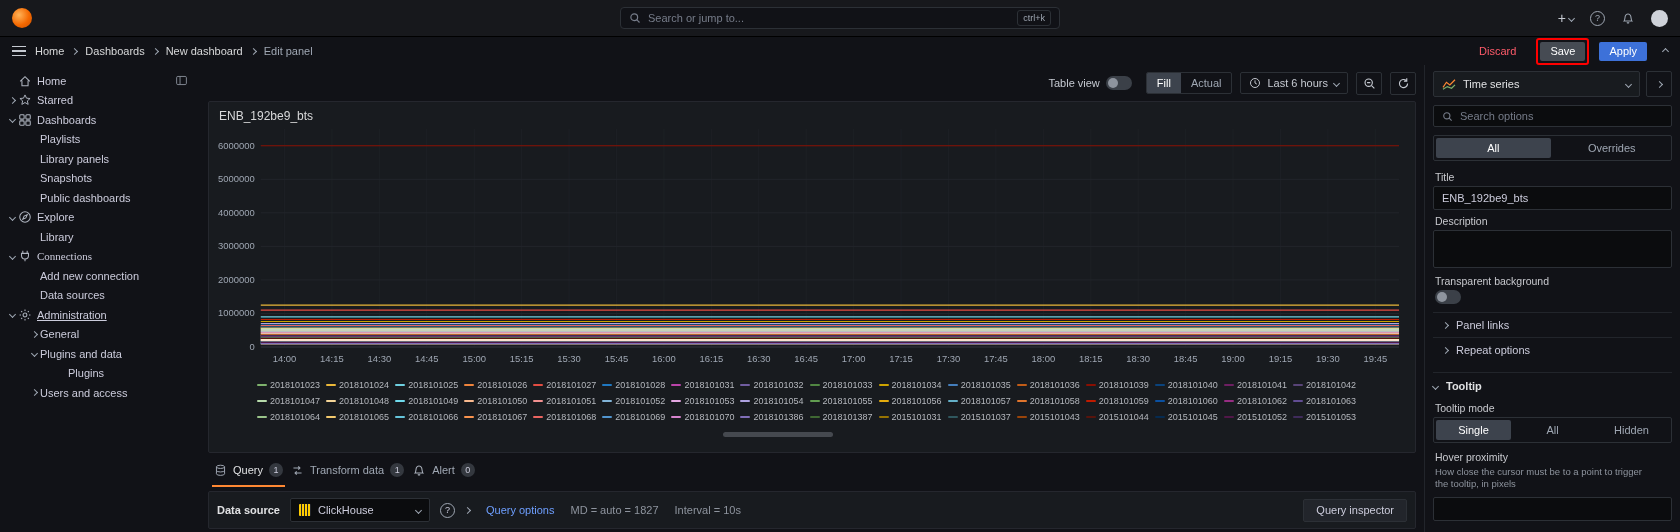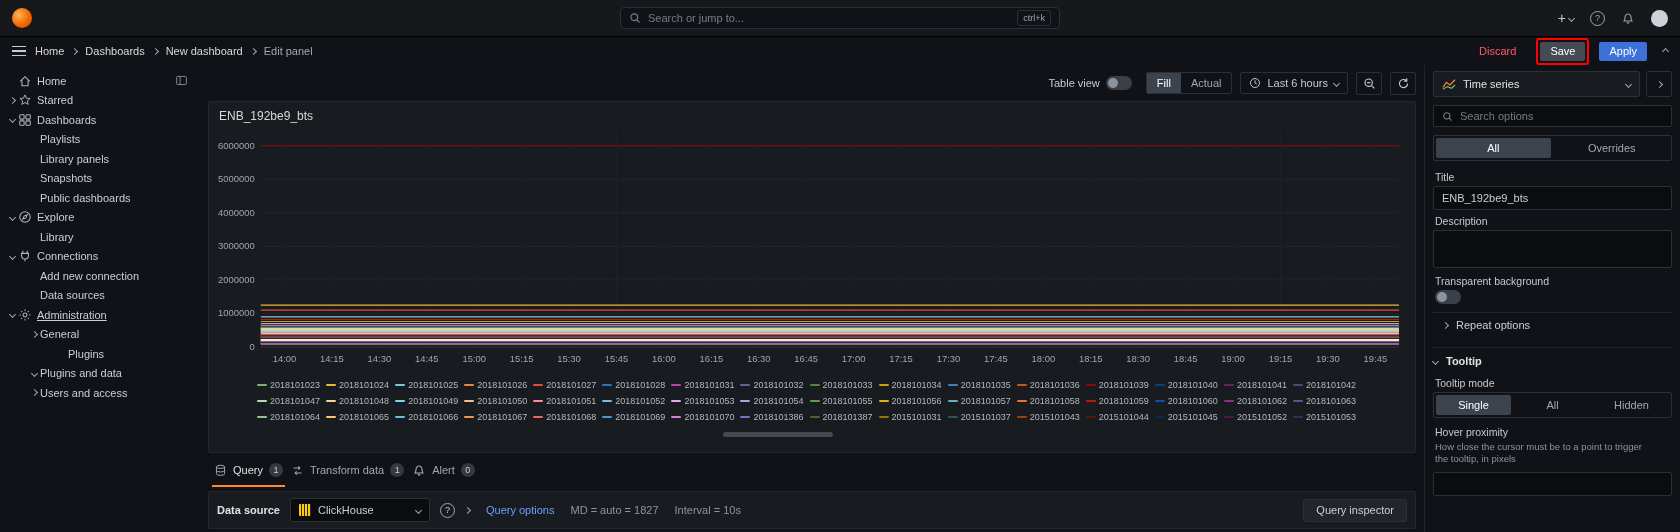--- a/index.html
+++ b/index.html
@@ -229,21 +229,21 @@
             <circle cx="8" cy="8" r="6"></circle>
             <path d="M10.5 5.5 L9 9 L5.5 10.5 L7 7 Z"></path>
           </svg>
         </span>
         <span>Explore</span>
       </div>
       <div class="side-row" style="padding-left: 24px;">
         <span class="chevslot"></span>
         <span>Library</span>
       </div>
-      <div class="side-row" style="padding-left: 2px;">
+      <div class="side-row" style="padding-left: 2px; font-family: Liberation Serif, serif;">
         <span class="chevslot">
           <span class="chev down"></span>
         </span>
         <span class="iconslot">
           <svg class="ic" width="14" height="14" viewBox="0 0 16 16" fill="none" stroke="#aeb4bf" stroke-width="1.2">
             <path d="M5.5 2 V5 M10.5 2 V5 M4 5 H12 V7.5 A4 4 0 0 1 4 7.5 Z M8 11.5 V14"></path>
           </svg>
         </span>
         <span>Connections</span>
       </div>
@@ -266,29 +266,29 @@
           </svg>
         </span>
         <span>Administration</span>
       </div>
       <div class="side-row" style="padding-left: 24px;">
         <span class="chevslot">
           <span class="chev right"></span>
         </span>
         <span>General</span>
       </div>
-      <div class="side-row" style="padding-left: 52px;">
-        <span class="chevslot"></span>
-        <span>Plugins</span>
-      </div>
       <div class="side-row" style="padding-left: 24px;">
         <span class="chevslot">
           <span class="chev down"></span>
         </span>
         <span>Plugins and data</span>
+      </div>
+      <div class="side-row" style="padding-left: 52px;">
+        <span class="chevslot"></span>
+        <span>Plugins</span>
       </div>
       <div class="side-row" style="padding-left: 24px;">
         <span class="chevslot">
           <span class="chev right"></span>
         </span>
         <span>Users and access</span>
       </div>
     </div>
 
   <div class="main">
@@ -739,20 +739,24 @@
     <div class="fld-label">Title</div>
     <input class="inp" value="ENB_192be9_bts" style="">
     <div class="fld-label">Description</div>
     <textarea class="inp txa" style=""></textarea>
     <div class="fld-label">Transparent background</div>
     <span class="toggle" style="display:block;margin:2px 0 8px 2px"></span>
 
     <div id="collapsedSections">
         <div class="subsec">
           <span class="chev right"></span>
+          <span>Panel links</span>
+        </div>
+        <div class="subsec">
+          <span class="chev right"></span>
           <span>Repeat options</span>
         </div>
       </div>
 
     <div class="sec-head" style="margin-top:10px">
       <span class="chev down"></span>
       <span>Tooltip</span>
     </div>
     <div class="fld-label">Tooltip mode</div>
     <div class="modegroup" id="modegroup">

